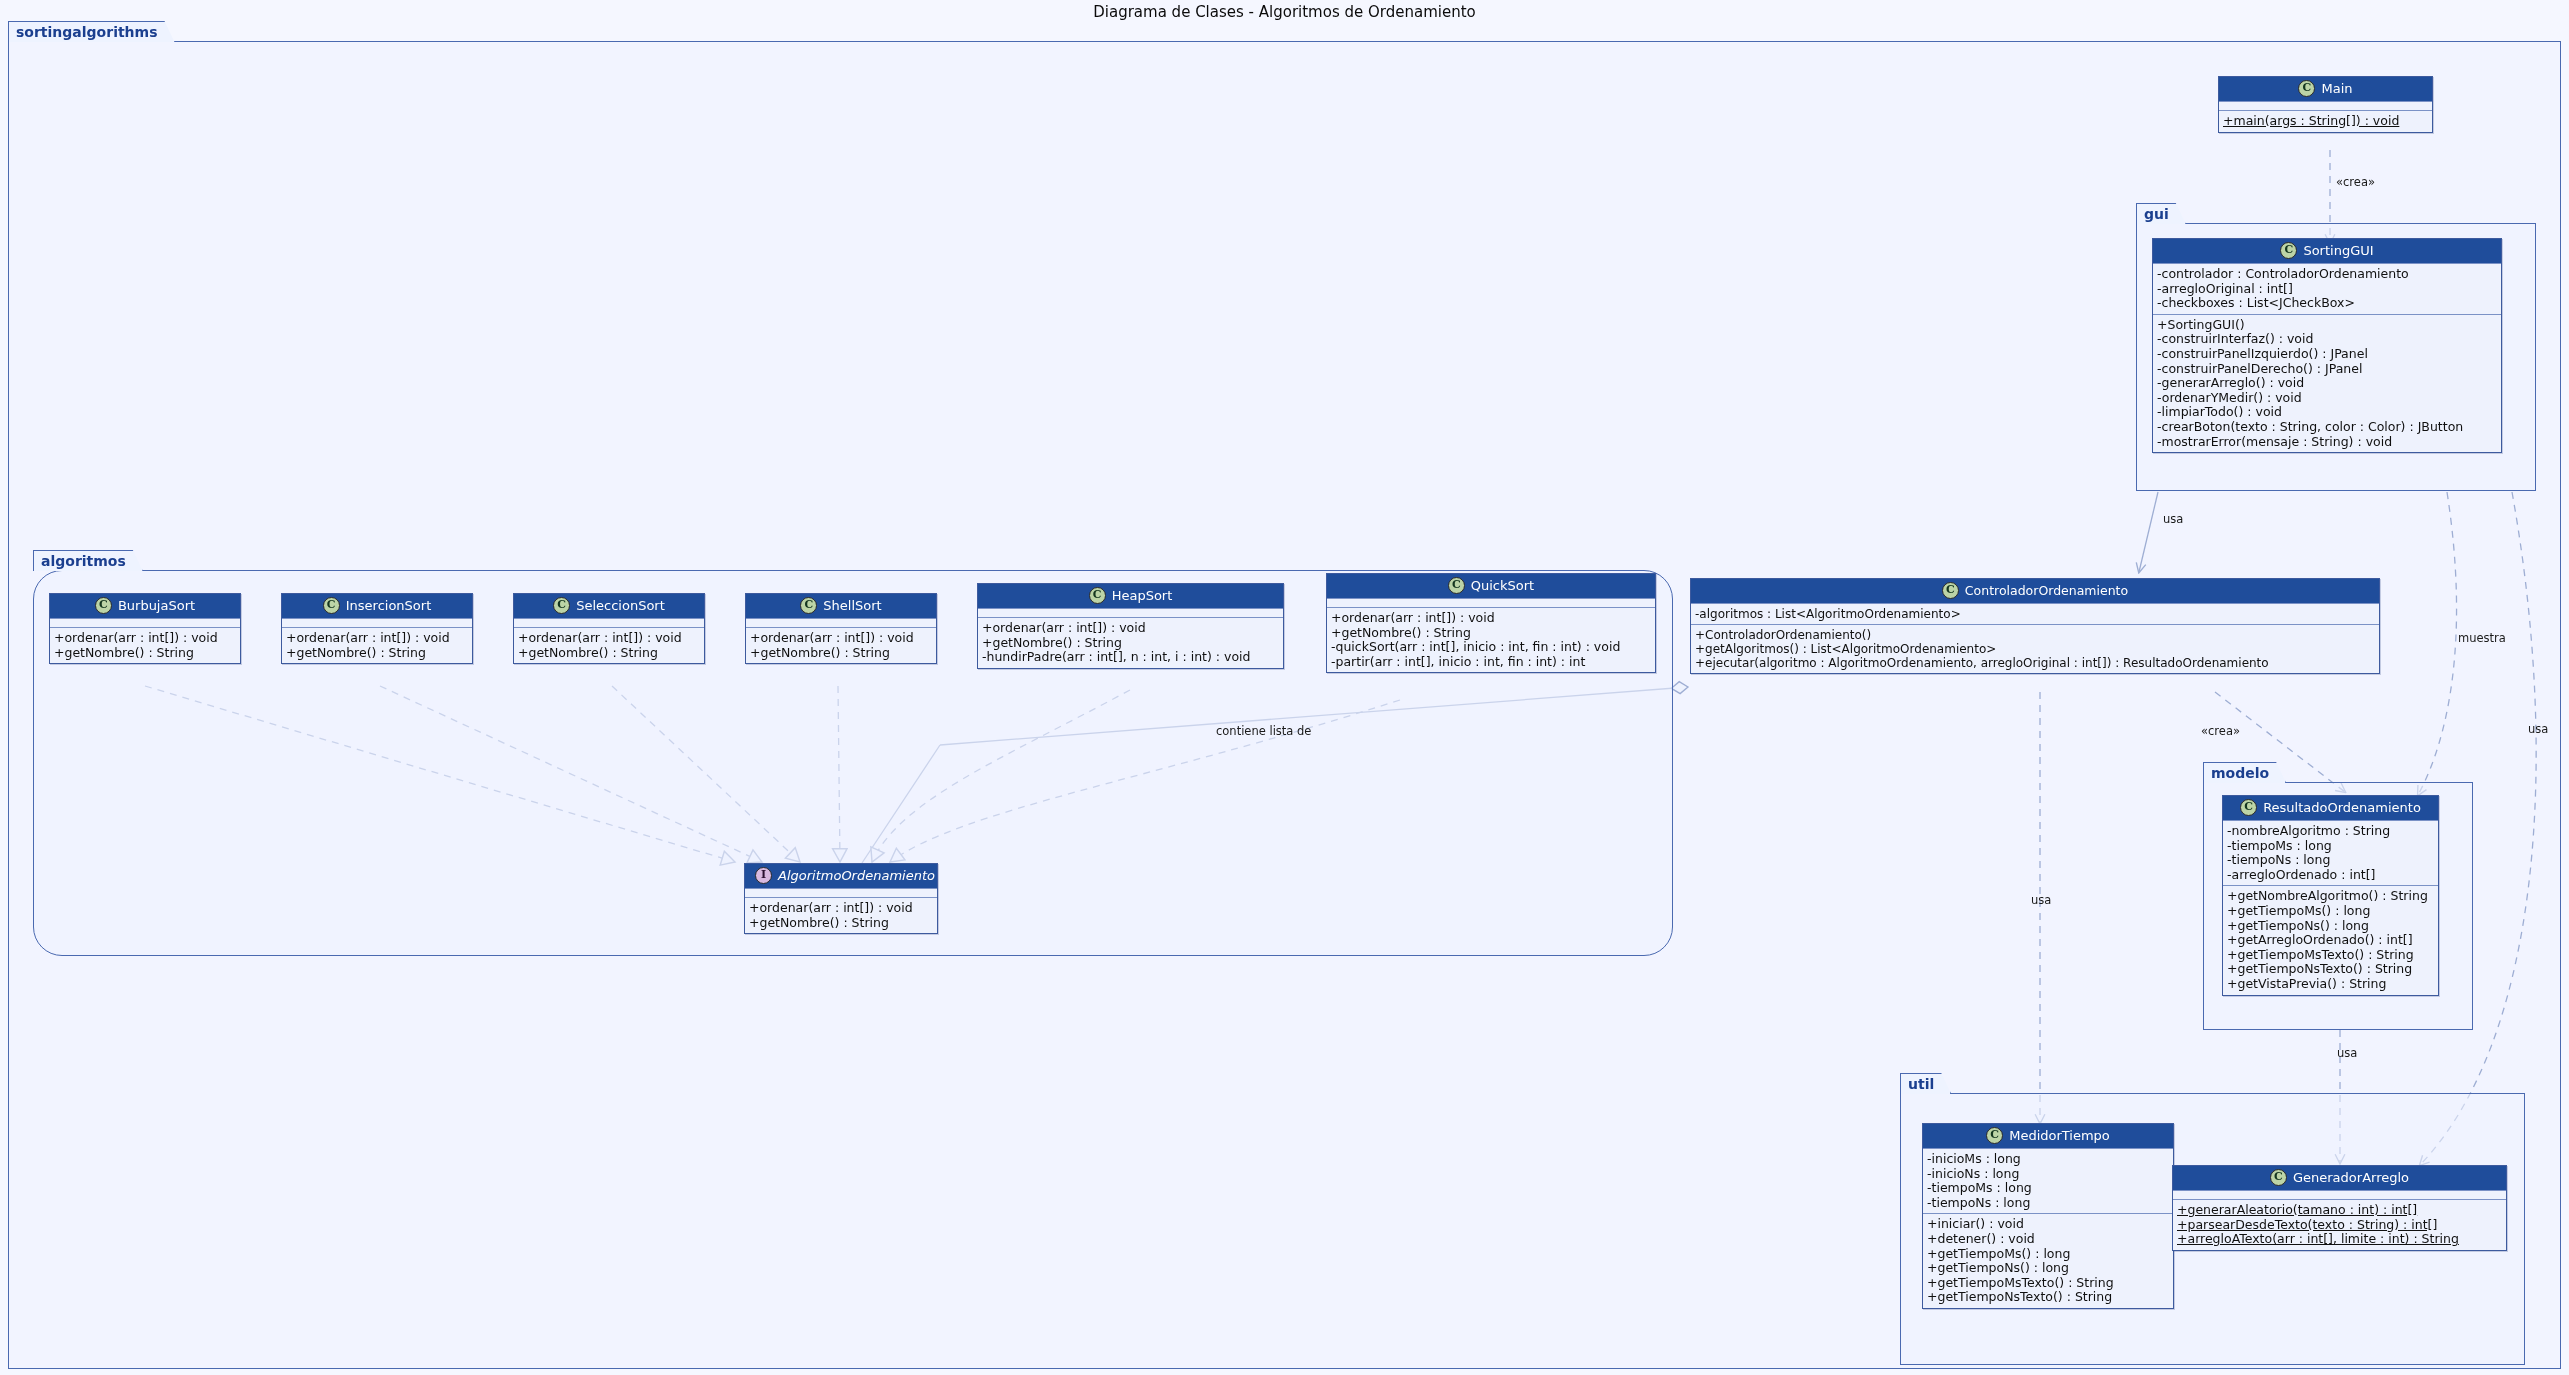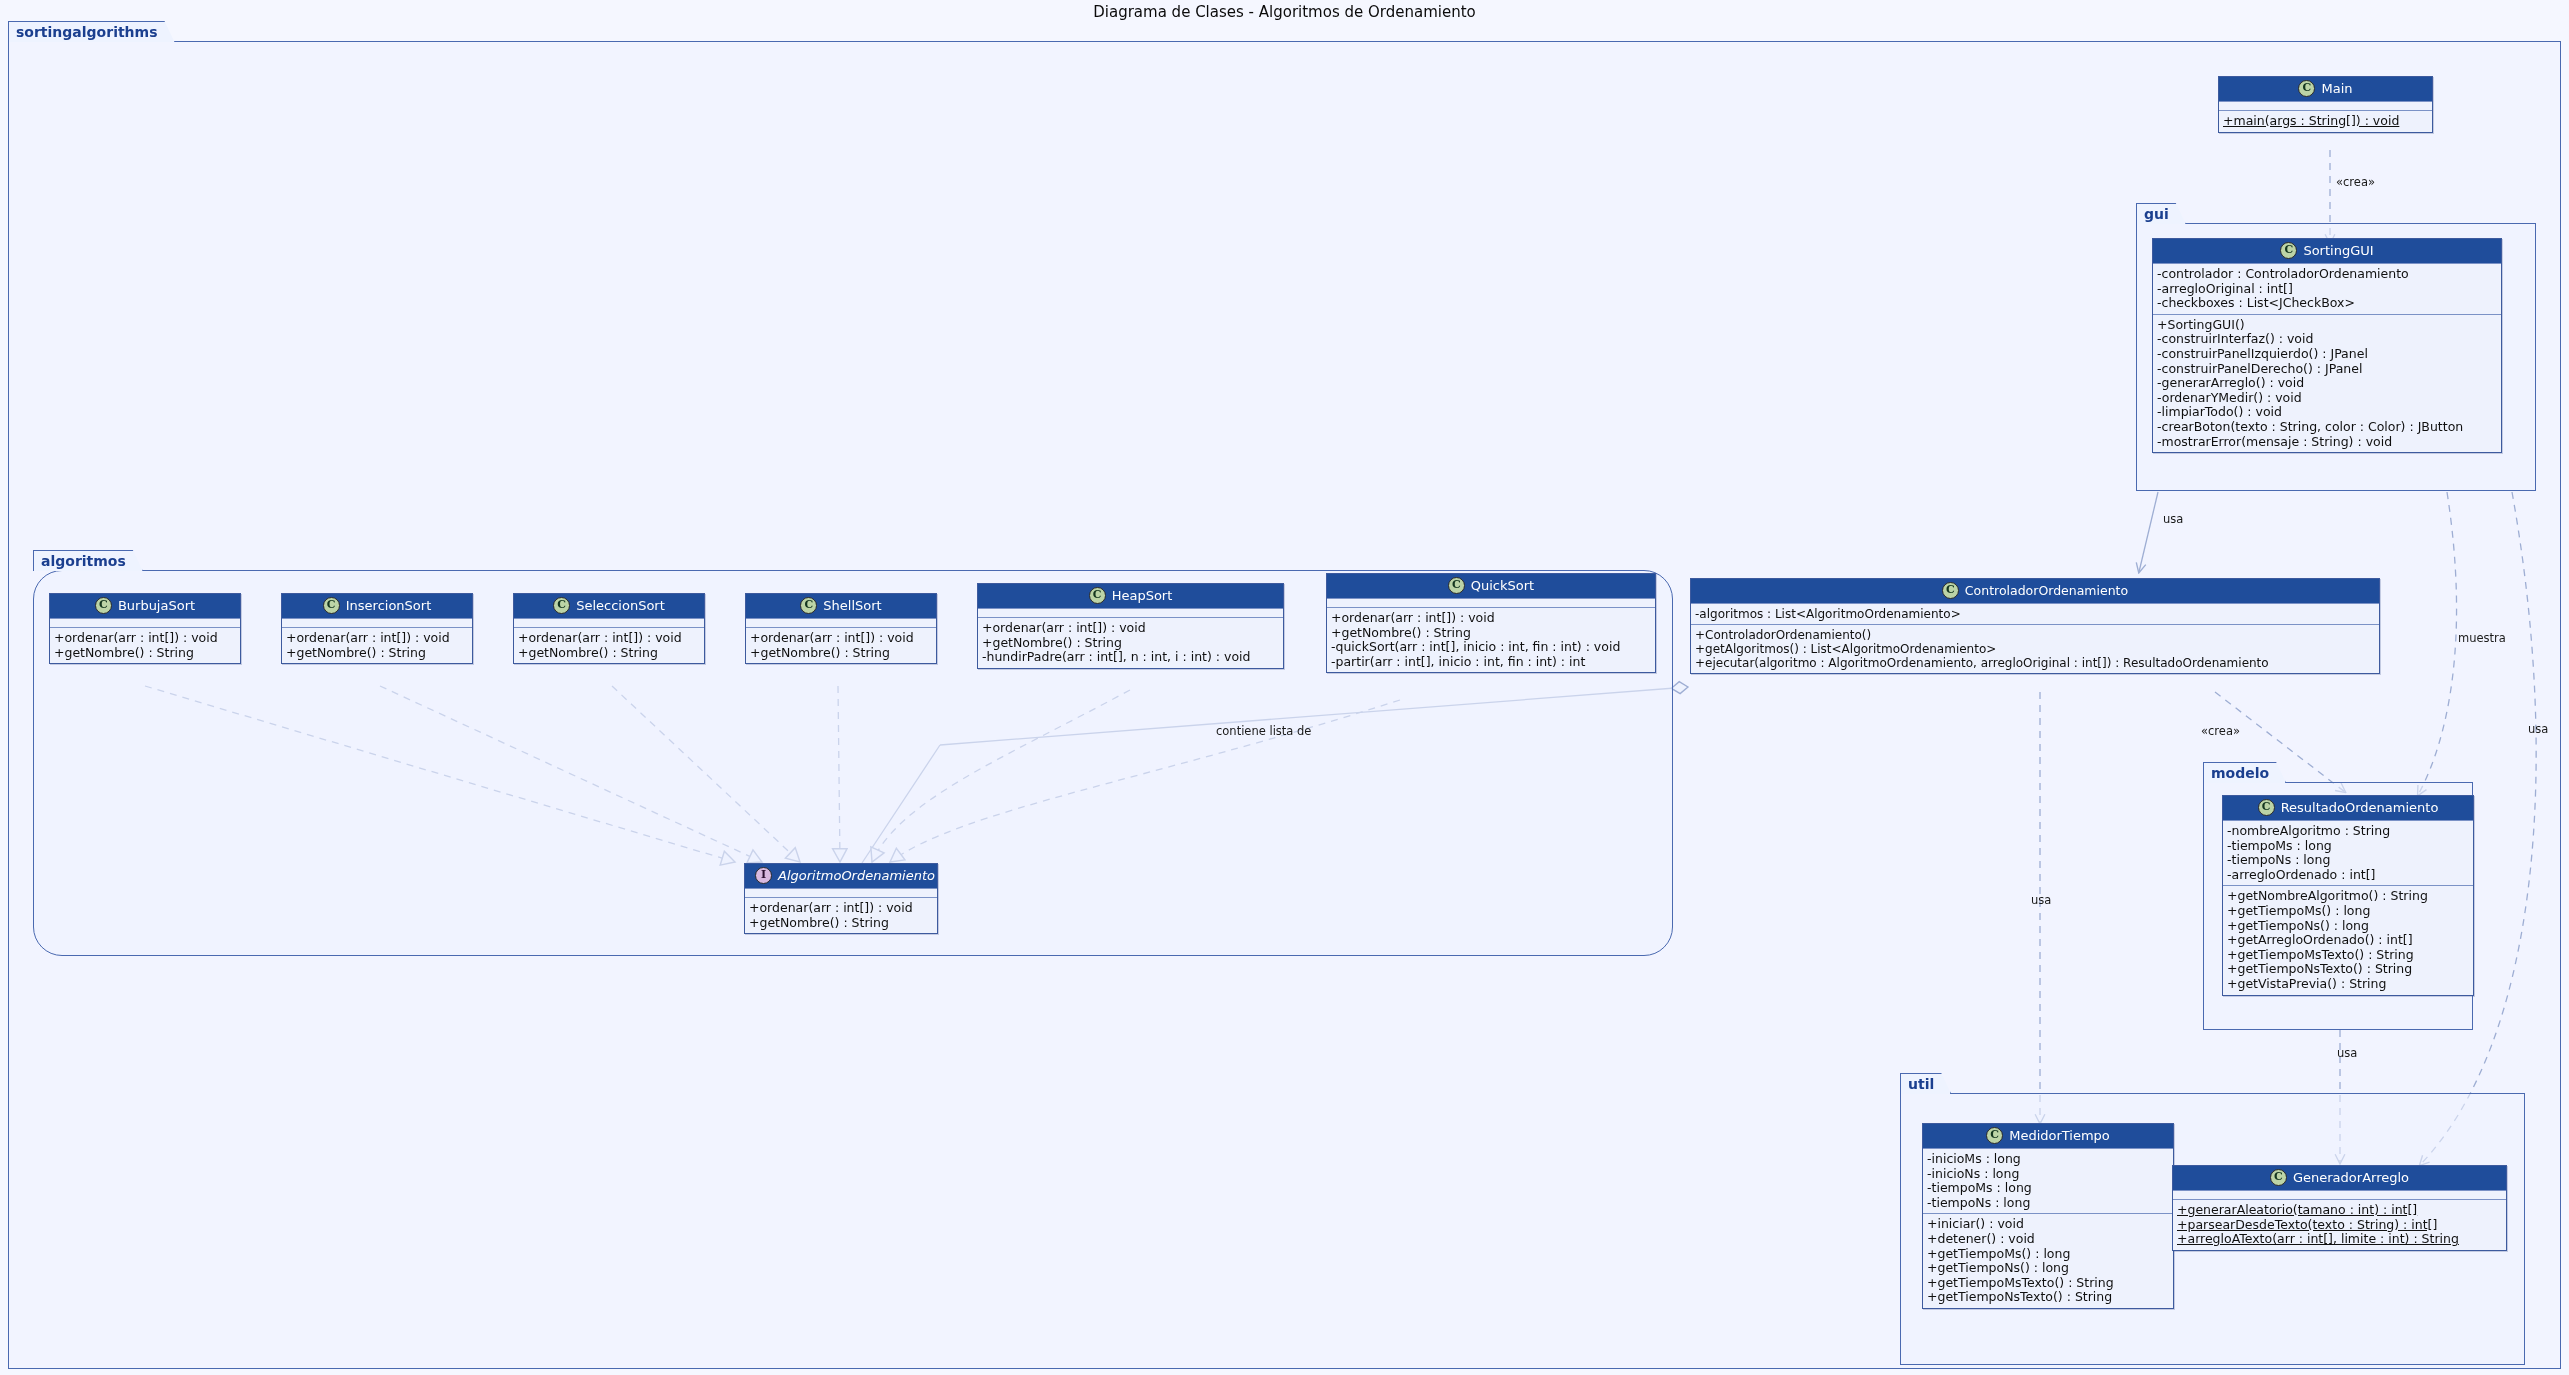--- a/index.html
+++ b/index.html
@@ -312,21 +312,21 @@
     <div class="uml-section">
       <div class="member">-algoritmos : List&lt;AlgoritmoOrdenamiento&gt;</div>
     </div>
     <div class="uml-section">
       <div class="member">+ControladorOrdenamiento()</div>
       <div class="member">+getAlgoritmos() : List&lt;AlgoritmoOrdenamiento&gt;</div>
       <div class="member">+ejecutar(algoritmo : AlgoritmoOrdenamiento, arregloOriginal : int[]) : ResultadoOrdenamiento</div>
     </div>
   </div>
 
-  <div class="uml" style="left:2222px; top:795px; width:252px;">
+  <div class="uml" style="left:2222px; top:795px; width:217px;">
     <div class="uml-header">
       <span class="ficon cls">C</span><span class="cname">ResultadoOrdenamiento</span>
     </div>
     <div class="uml-section">
       <div class="member">-nombreAlgoritmo : String</div>
       <div class="member">-tiempoMs : long</div>
       <div class="member">-tiempoNs : long</div>
       <div class="member">-arregloOrdenado : int[]</div>
     </div>
     <div class="uml-section">

